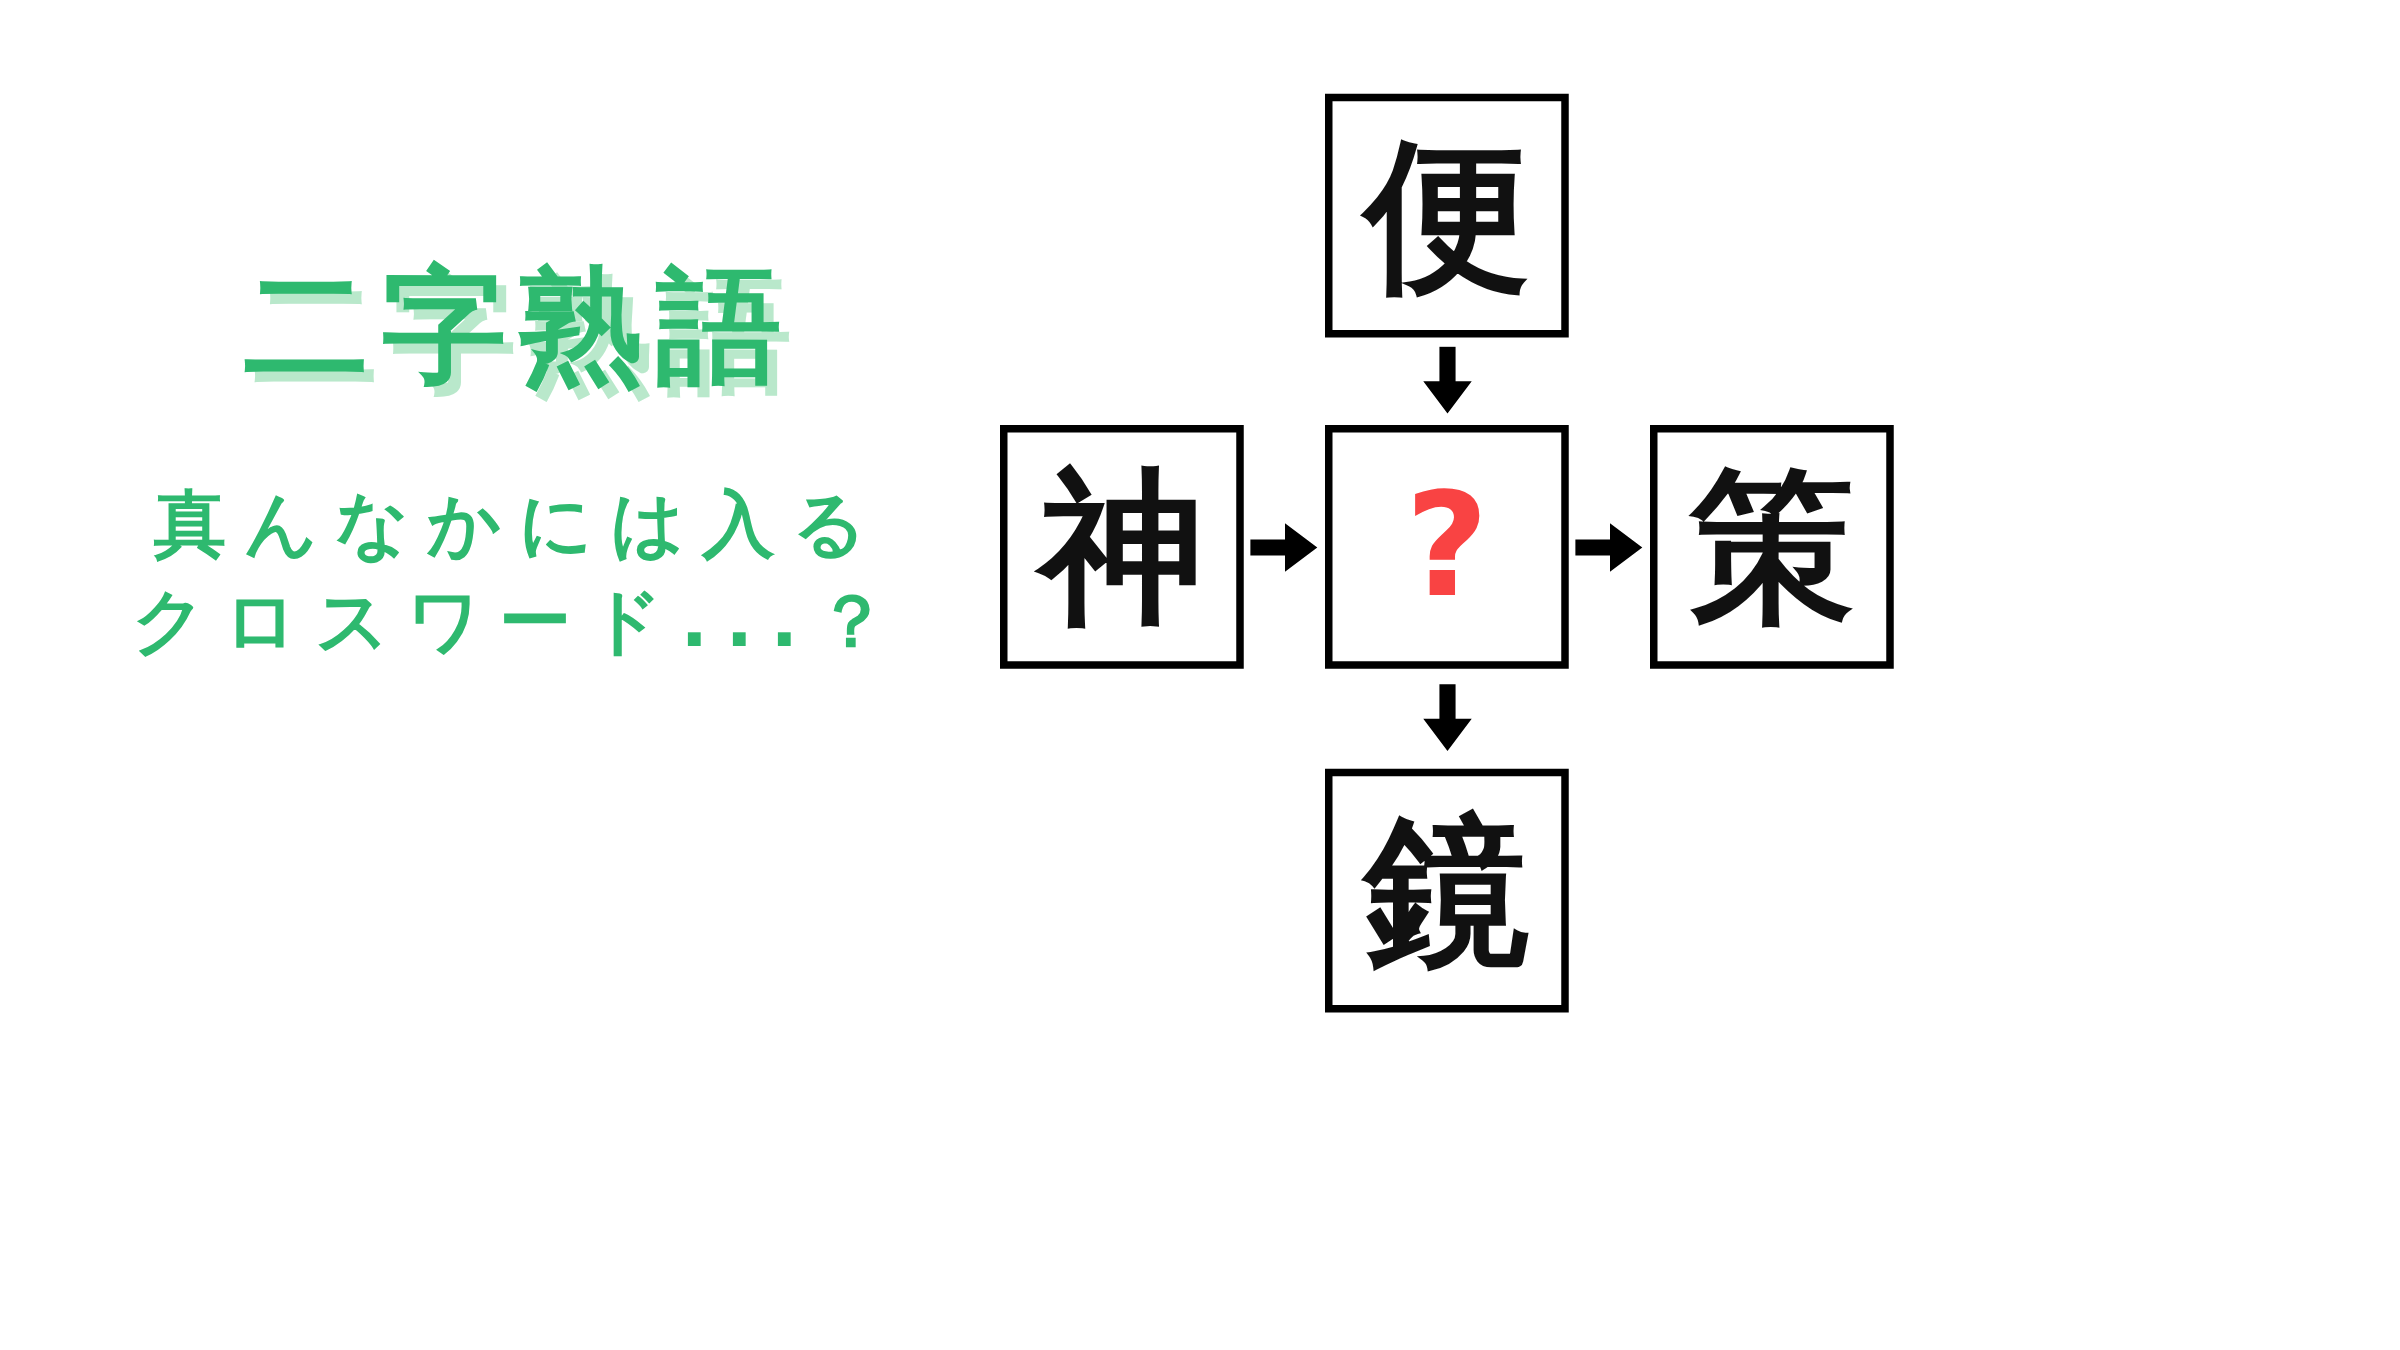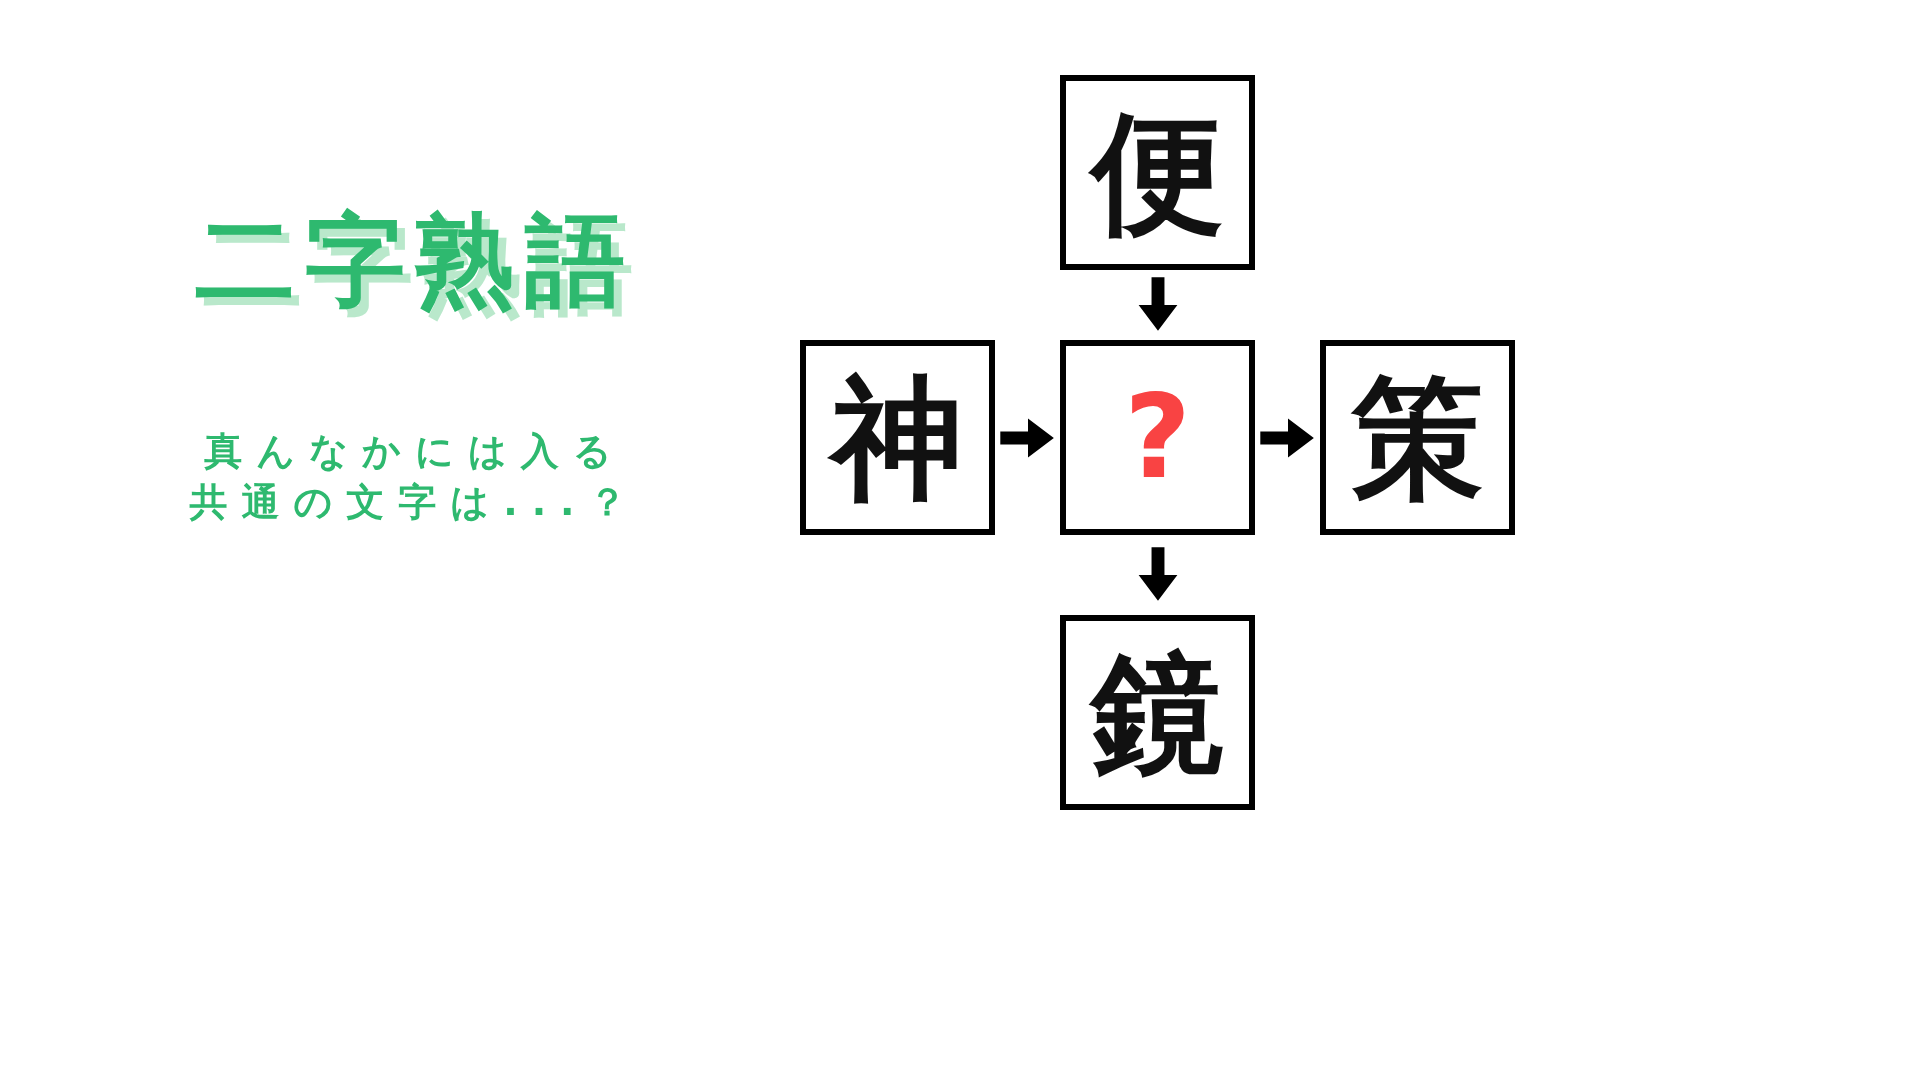--- a/index.html
+++ b/index.html
@@ -36,24 +36,24 @@
   .main-title {
     color: var(--title-green);
     font-weight: bold;
     font-size: 100px;
     line-height: 1.22;
     letter-spacing: 10px;
     text-shadow: 8px 8px 0 var(--title-shadow);
   }
   .main-title .t-line { display: block; white-space: nowrap; }
   .sub-title {
-    margin-top: 104px;
+    margin-top: 58px;
     color: var(--title-green);
     font-weight: bold;
-    font-size: 38px;
+    font-size: 58px;
     line-height: 1.35;
     letter-spacing: 14px;
   }
   .sub-title .s-line { display: block; white-space: nowrap; }
 
   
   .crossword {
     position: absolute;
     left: 800px;
     top: 75px;
@@ -102,21 +102,21 @@
 <body>
 
 <div class="page">
 
   <div class="title-section">
     <h1 class="main-title">
       <span class="t-line">二字熟語</span>
     </h1>
     <p class="sub-title">
       <span class="s-line">真んなかには入る</span>
-      <span class="s-line">共通の文字は...？</span>
+      <span class="s-line">クロスワード...？</span>
     </p>
   </div>
 
   <div class="crossword">
 
     <div class="kanji-box pos-top">
       <span class="kanji">便</span>
     </div>
 
     <div class="arrow-cell arr-1">

